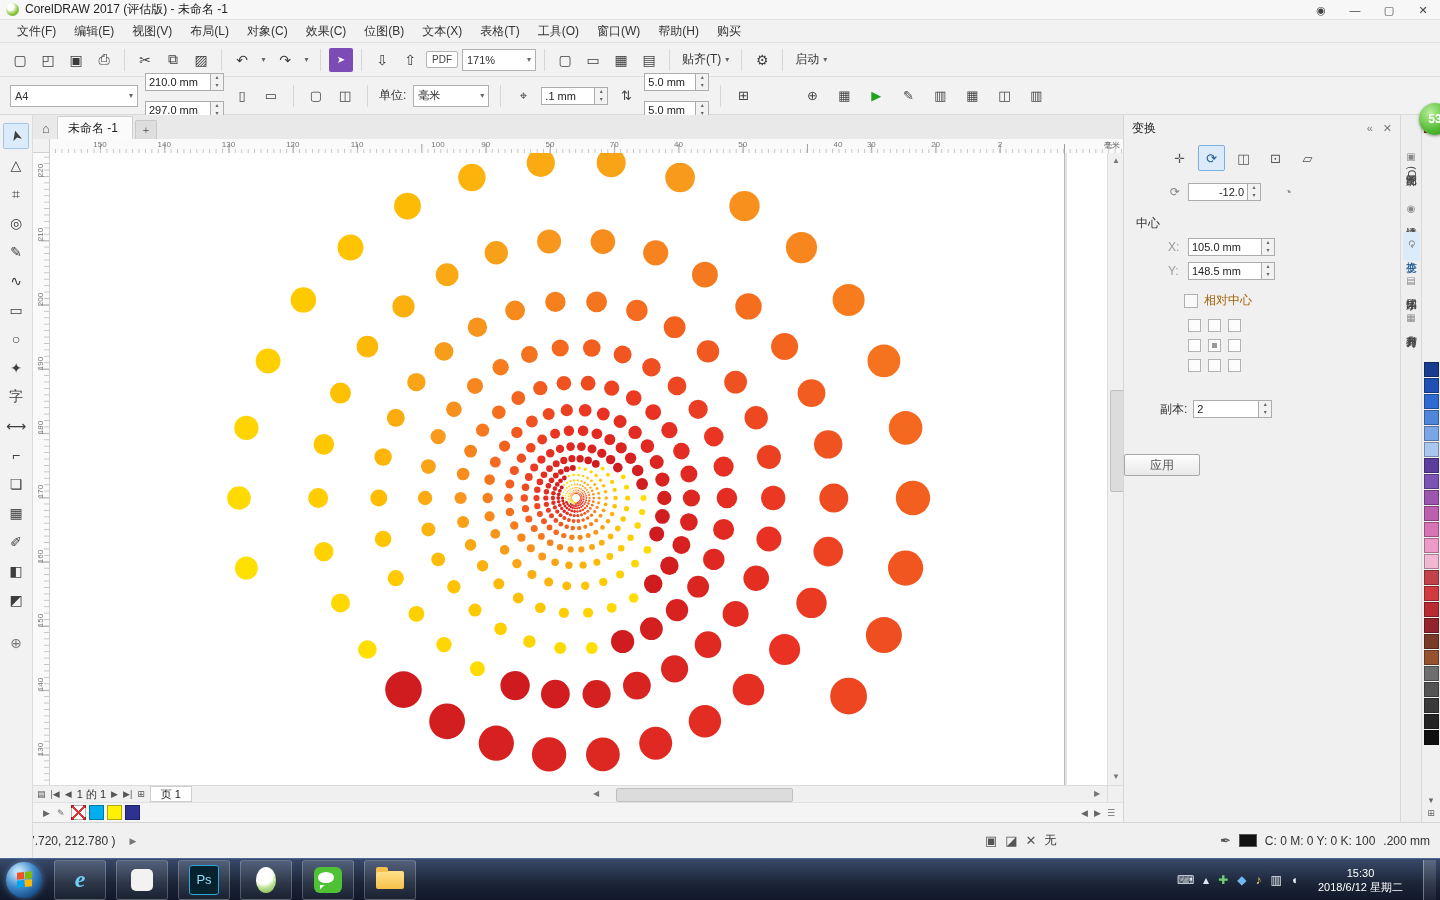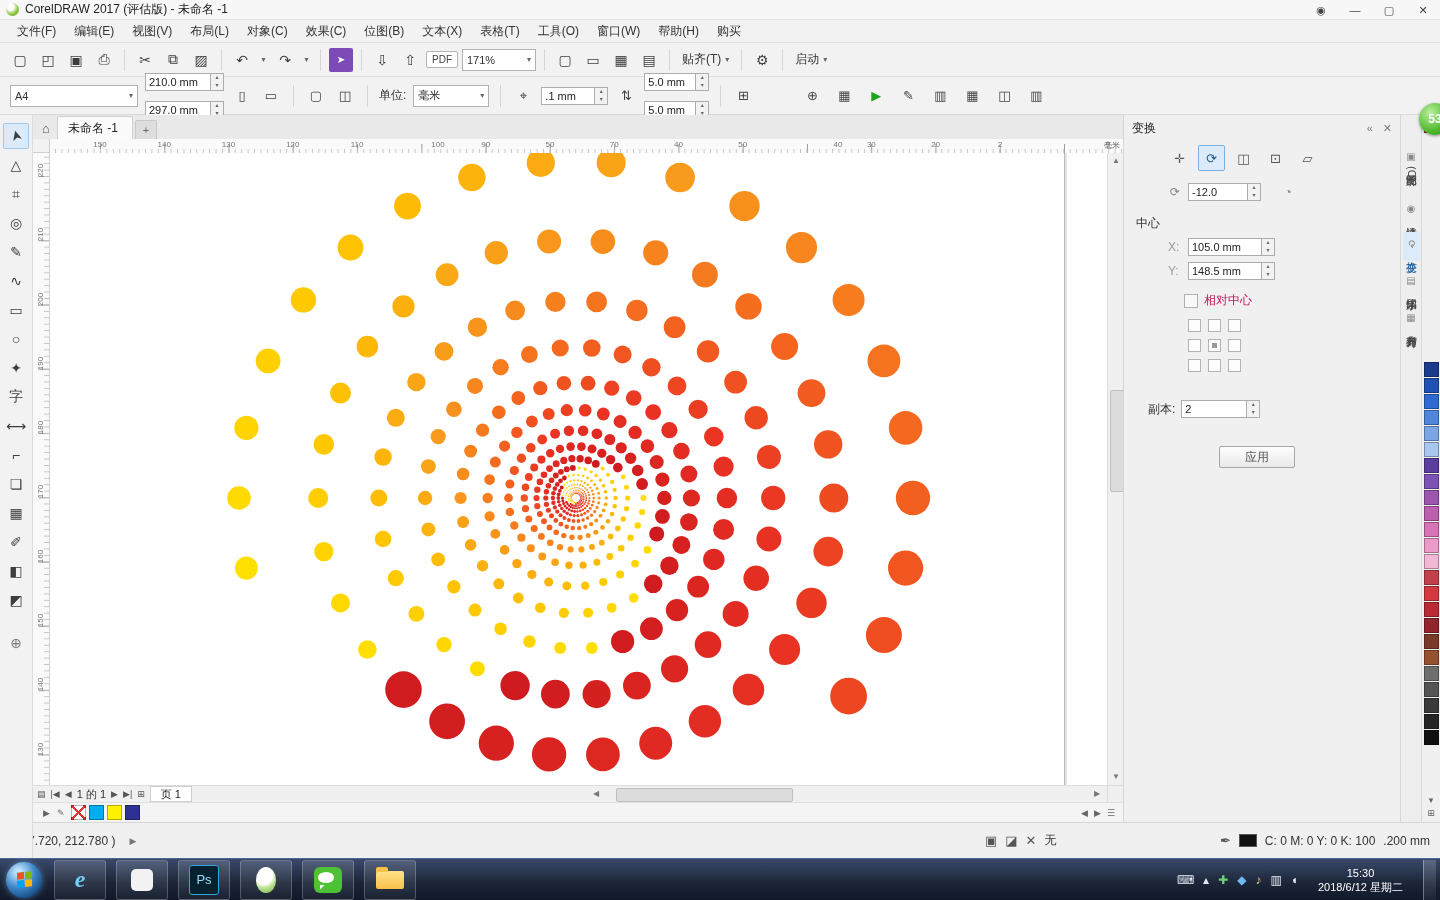--- a/index.html
+++ b/index.html
@@ -103,25 +103,25 @@
   .dk-head .btns{margin-left:auto;display:flex;gap:10px;color:#777;font-size:11px}
   .dk-tabs{display:flex;gap:5px;margin:4px 0 12px 42px}
   .dk-tab{width:25px;height:24px;border:1px solid transparent;display:flex;align-items:center;justify-content:center;
           font-size:13px;color:#555;border-radius:2px}
   .dk-tab.active{background:#dcebf9;border-color:#7ab0e2;color:#1d5a96}
   .dk-row{display:flex;align-items:center;margin:6px 0 6px 44px;gap:6px}
   .dk-ico{font-size:12px;color:#888;width:14px;text-align:center}
   .dk-glabel{font-size:12px;color:#999;width:14px}
   .dk-label{margin:14px 0 2px 12px;font-size:12px;color:#333}
   .cb{width:12px;height:12px;border:1px solid #b0b0b0;background:#f9f9f9;display:inline-block}
-  .greyed{color:#be185d}
+  .greyed{color:#a16207}
   #dk-grid{display:grid;grid-template-columns:repeat(3,13px);grid-gap:7px;margin:10px 0 0 64px}
   #dk-grid .cell{width:13px;height:13px;border:1px solid #b3b3b3;background:#fdfdfd;box-sizing:border-box;position:relative}
   #dk-grid .cell.sel::after{content:"";position:absolute;left:3px;top:3px;right:3px;bottom:3px;background:#9a9a9a}
-  #dk-apply{display:flex;justify-content:center;margin:28px 10px 0 0}
+  #dk-apply{display:flex;justify-content:flex-start;margin:36px 10px 0 0}
   #dk-apply button{width:76px;height:22px;border:1px solid #a8a8a8;border-radius:2px;color:#555;font-size:12px;
     background:linear-gradient(#fefefe,#e9e9e9);font-family:inherit}
   
   #sidetabs{left:1400px;top:115px;width:21px;height:707px;background:#eeeeee;border-left:1px solid #d8d8d8;box-sizing:border-box;
             display:flex;flex-direction:column;align-items:center;padding-top:28px;gap:6px}
   .sidetab{writing-mode:vertical-rl;font-size:11px;color:#444;padding:8px 1px;display:flex;align-items:center;gap:4px;border-radius:2px}
   .sidetab .ic{font-size:10px;color:#888}
   .sidetab.active{background:#dcebf9;color:#1d5a96}
   #palette{left:1421px;top:115px;width:19px;height:707px;background:#f0f0f0;border-left:1px solid #d8d8d8;box-sizing:border-box;
            display:flex;flex-direction:column;align-items:center;padding-top:3px}
@@ -933,21 +933,21 @@
   <div class="dk-tabs" id="dk-tabs">
       <div class="dk-tab">✛</div>
       <div class="dk-tab active">⟳</div>
       <div class="dk-tab">◫</div>
       <div class="dk-tab">⊡</div>
       <div class="dk-tab">▱</div>
     </div>
   <div class="dk-row">
     <span class="dk-ico">⟳</span>
     <div class="spin">
-      <input readonly="" style="width: 52px;" value="-12.0">
+      <input readonly="" style="width: 52px; text-align: right;" value="-12.0">
       <div class="ud">
           <span>▴</span>
           <span>▾</span>
         </div>
     </div>
     <span class="dk-ico" style="margin-left:14px">◔</span>
   </div>
   <div class="dk-label">中心</div>
   <div class="dk-row">
     <span class="dk-glabel">X:</span>
@@ -977,21 +977,21 @@
       <div class="cell"></div>
       <div class="cell"></div>
       <div class="cell"></div>
       <div class="cell"></div>
       <div class="cell sel"></div>
       <div class="cell"></div>
       <div class="cell"></div>
       <div class="cell"></div>
       <div class="cell"></div>
     </div>
-  <div class="dk-row" style="margin-left:24px;margin-top:28px">
+  <div class="dk-row" style="margin-left:36px;margin-top:28px">
     <span>副本:</span>
     <div class="spin">
       <input readonly="" style="width: 58px;" value="2">
       <div class="ud">
           <span>▴</span>
           <span>▾</span>
         </div>
     </div>
   </div>
   <div id="dk-apply">

